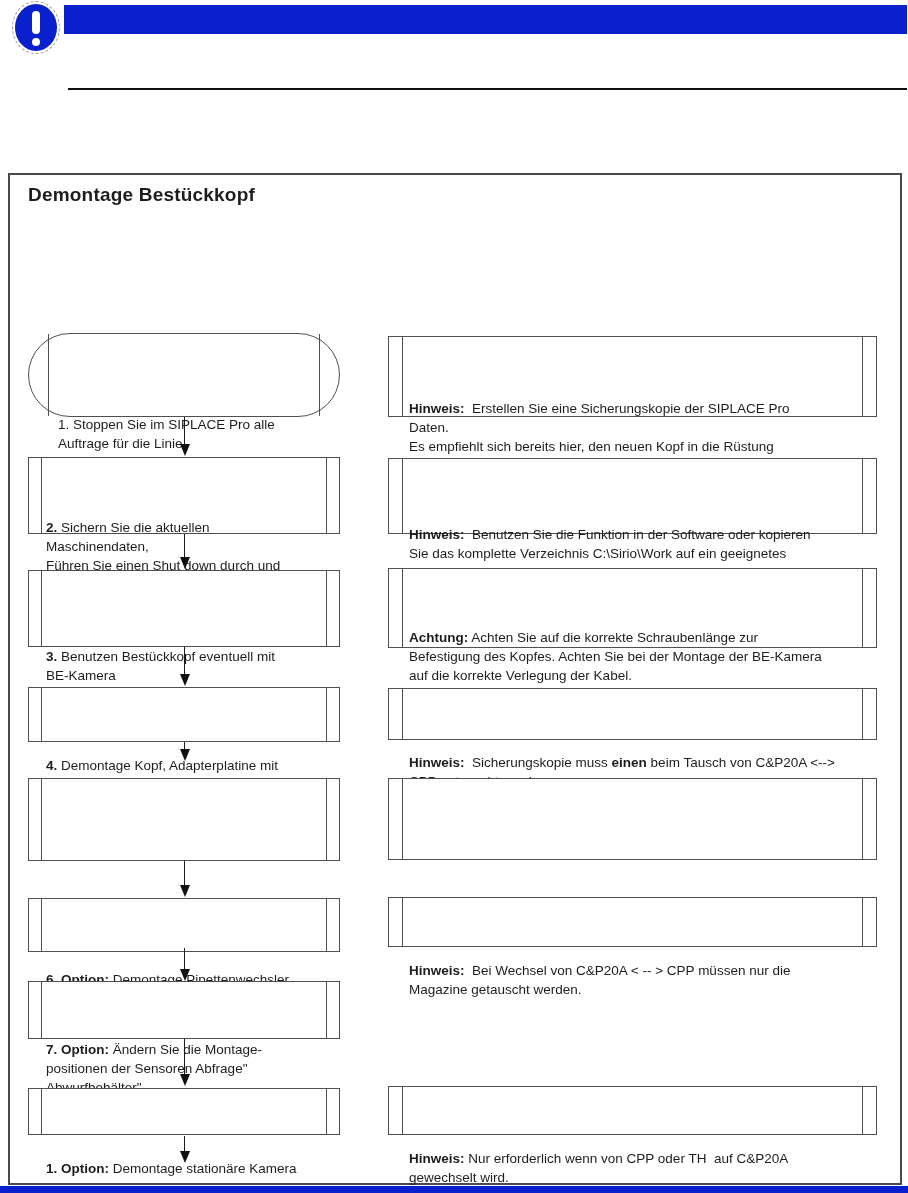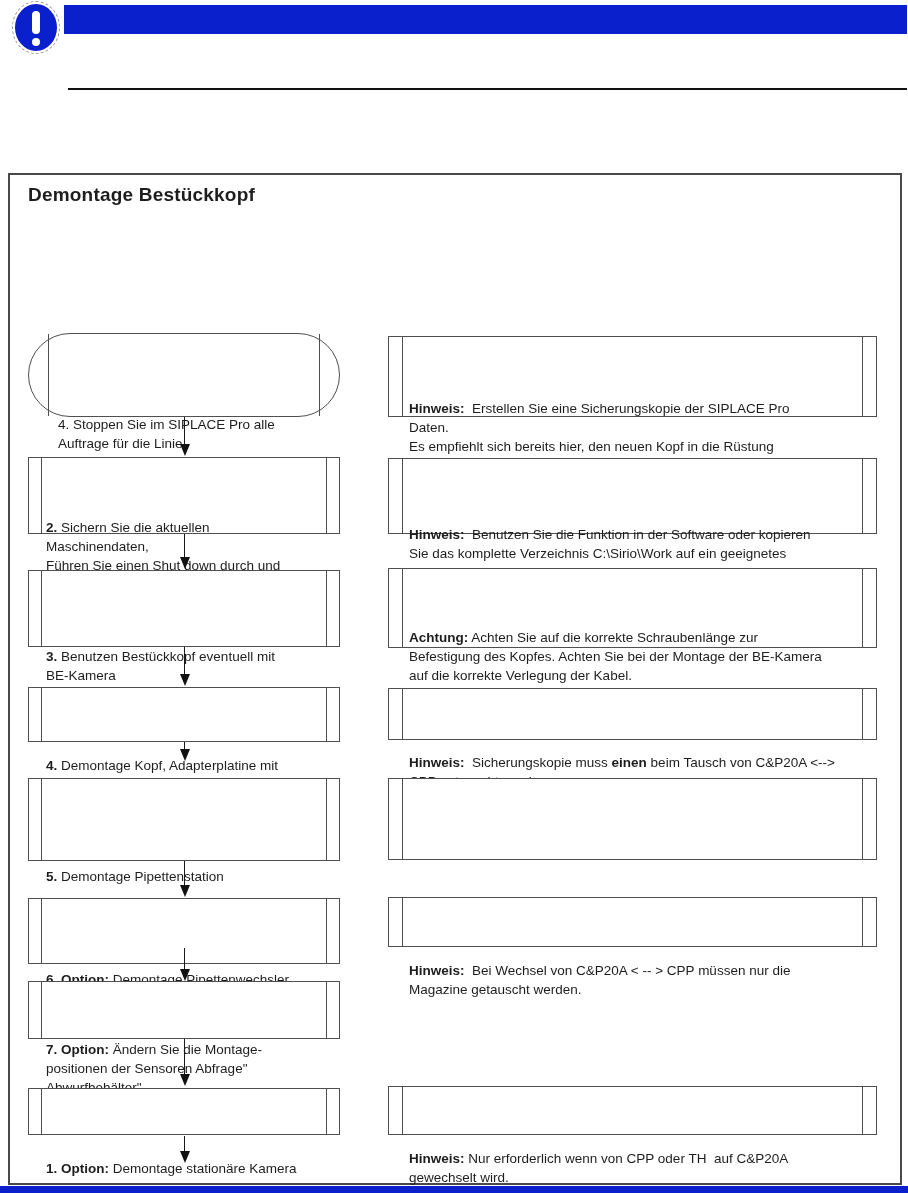--- a/index.html
+++ b/index.html
@@ -109,21 +109,21 @@
   </div>
 </div>
 <div class="top-bar"></div>
 <div class="rule"></div>
 
 <div class="frame"></div>
 <div class="title">Demontage Bestückkopf</div>
 
 <div class="stepbox stadium" style="top:333px;height:84px;padding-top:24px">
   <span class="vl l"></span><span class="vl r"></span>
-  <div><span>4. Stoppen Sie im SIPLACE Pro alle
+  <div><span>1. Stoppen Sie im SIPLACE Pro alle
 Auftrage für die Linie.</span></div>
 </div>
 
 <div class="stepbox" style="top:457px;height:77px;padding-top:3px">
   <span class="vl l"></span><span class="vl r"></span>
   <div><span class="seg-b">2.</span><span> Sichern Sie die aktuellen
 Maschinendaten,
 Führen Sie einen Shut down durch und
 schalten Sie die Maschine aus!</span></div>
 </div>
@@ -135,24 +135,23 @@
 </div>
 
 <div class="stepbox" style="top:687px;height:55px;padding-top:11px">
   <span class="vl l"></span><span class="vl r"></span>
   <div><span class="seg-b">4.</span><span> Demontage Kopf, Adapterplatine mit
 HCU</span></div>
 </div>
 
 <div class="stepbox" style="top:778px;height:83px;padding-top:31px">
   <span class="vl l"></span><span class="vl r"></span>
-  <div><span class="seg-b">5.</span><span> Demontage Pipettenstation</span></div>
-</div>
-
-<div class="stepbox" style="top:898px;height:66px;padding-top:14px">
+</div>
+
+<div class="stepbox" style="top:898px;height:54px;padding-top:14px">
   <span class="vl l"></span><span class="vl r"></span>
   <div><span class="seg-b">6. Option:</span><span> Demontage Pipettenwechsler</span></div>
 </div>
 
 <div class="stepbox" style="top:981px;height:58px;padding-top:1px">
   <span class="vl l"></span><span class="vl r"></span>
   <div><span class="seg-b">7. Option:</span><span> Ändern Sie die Montage-
 positionen der Sensoren Abfrage"
 Abwurfbehälter"</span></div>
 </div>

